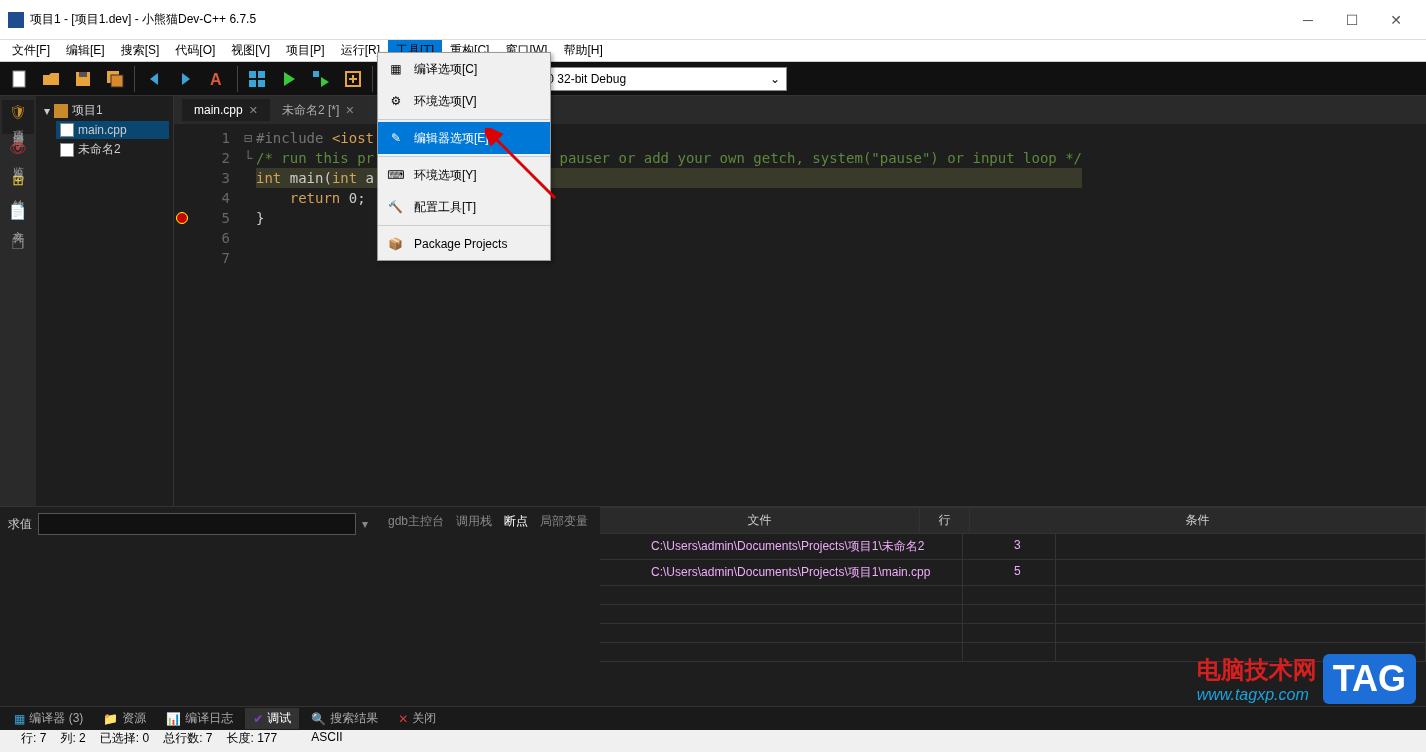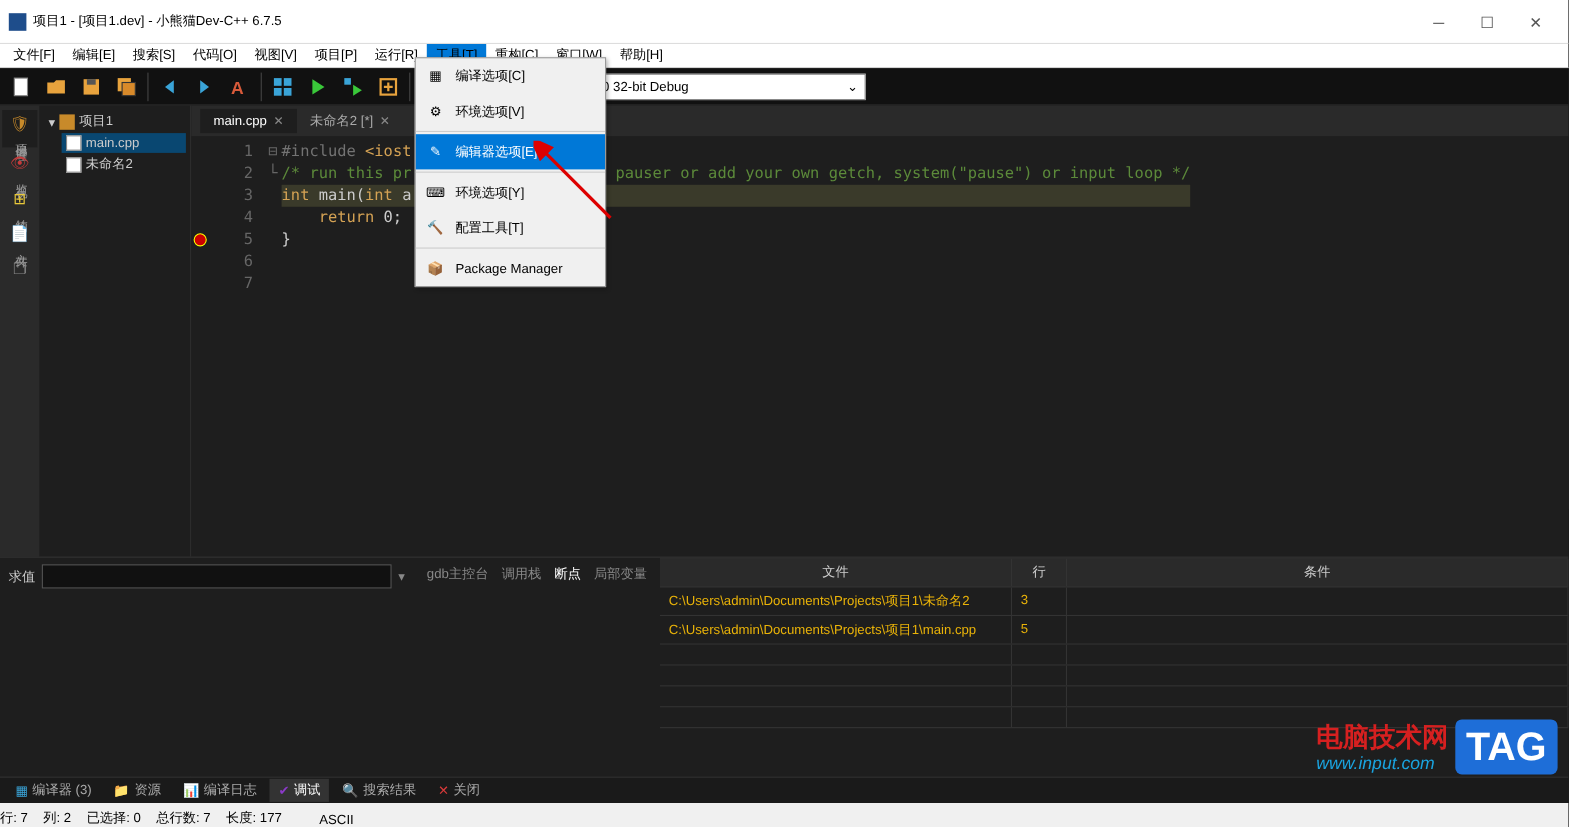--- a/index.html
+++ b/index.html
@@ -56,25 +56,25 @@
 .search-row { display: flex; align-items: center; gap: 6px; padding-top: 6px; }
 .search-input { flex: 1; height: 22px; background: #111; border: 1px solid #555; color: #ccc; padding: 0 6px; }
 .debug-tabs { flex: 1; display: flex; flex-direction: row; }
 .dtab-row { display: flex; gap: 12px; padding: 6px 12px; color: #888; font-size: 12px; }
 .dtab { cursor: pointer; }
 .dtab.active { color: #fff; }
 .bp-table { flex: 1; border-top: 1px solid #333; }
 .bp-header { display: flex; background: #2a2a2a; border-bottom: 1px solid #333; }
 .bp-header-cell { padding: 4px 8px; border-right: 1px solid #333; color: #ccc; text-align: center; }
 .bp-row { display: flex; border-bottom: 1px solid #333; }
-.bp-cell { padding: 4px 8px; border-right: 1px solid #333; color: #eab308; }
+.bp-cell { padding: 4px 8px; border-right: 1px solid #333; color: #f0abfc; margin-left: 43px; }
 .bottom-tabs { position: absolute; bottom: 22px; left: 0; right: 0; height: 24px; background: #1a1a1a; display: flex; align-items: center; padding: 0 6px; gap: 4px; border-top: 1px solid #333; }
 .btab { display: flex; align-items: center; gap: 4px; padding: 2px 8px; cursor: pointer; color: #aaa; font-size: 12px; }
 .btab.active { background: #333; color: #fff; }
-.statusbar { position: absolute; bottom: 0; left: 0; right: 0; height: 22px; background: #f0f0f0; color: #000; display: flex; align-items: flex-end; padding: 0 0; font-size: 12px; gap: 14px; }
+.statusbar { position: absolute; bottom: 0; left: 0; right: 0; height: 22px; background: #f0f0f0; color: #000; display: flex; align-items: flex-start; padding: 0 21px; font-size: 12px; gap: 14px; }
 .watermark { position: absolute; right: 10px; bottom: 48px; z-index: 200; display: flex; align-items: center; gap: 6px; }
 .wm-text { font-size: 24px; font-weight: bold; color: #d62020; font-family: "SimHei"; }
 .wm-tag { background: #1e6ed8; color: #fff; font-weight: bold; font-size: 36px; padding: 4px 10px; border-radius: 6px; font-family: Arial; }
 .wm-sub { display: flex; flex-direction: column; }
 .wm-url { color: #1aa4e0; font-size: 16px; font-style: italic; }
 svg { display: block; }
 </style>
 </head>
 <body>
 
@@ -299,21 +299,21 @@
       <span class="menu-icon">⌨</span>
       <span>环境选项[Y]</span>
     </div>
     <div class="menu-item">
       <span class="menu-icon">🔨</span>
       <span>配置工具[T]</span>
     </div>
     <div class="menu-sep"></div>
     <div class="menu-item">
       <span class="menu-icon">📦</span>
-      <span>Package Manager</span>
+      <span>Package Projects</span>
     </div>
   </div>
 
 <svg class="arrow" width="80" height="80">
   <defs>
       <marker id="ah" markerWidth="10" markerHeight="10" refX="2" refY="3" orient="auto">
         <path d="M0,0 L0,6 L8,3 Z" fill="#d00"></path>
       </marker>
     </defs>
   <line x1="70" y1="70" x2="8" y2="8" stroke="#d00" stroke-width="3" marker-end="url(#ah)"></line>
@@ -408,16 +408,16 @@
   <span><span>列:</span> <span>2</span></span>
   <span><span>已选择:</span> <span>0</span></span>
   <span><span>总行数:</span> <span>7</span></span>
   <span><span>长度:</span> <span>177</span></span>
   <span style="margin-left:20px">ASCII</span>
 </div>
 
 <div class="watermark">
   <div class="wm-sub">
     <div class="wm-text">电脑技术网</div>
-    <div class="wm-url">www.input.com</div>
+    <div class="wm-url">www.tagxp.com</div>
   </div>
   <div class="wm-tag">TAG</div>
 </div>
 
 </body></html>

